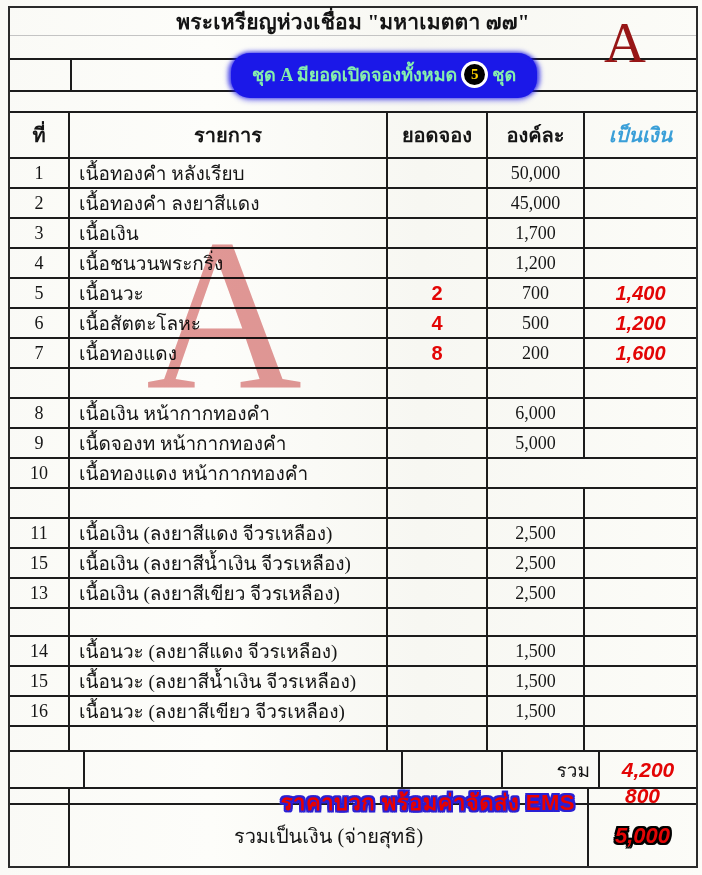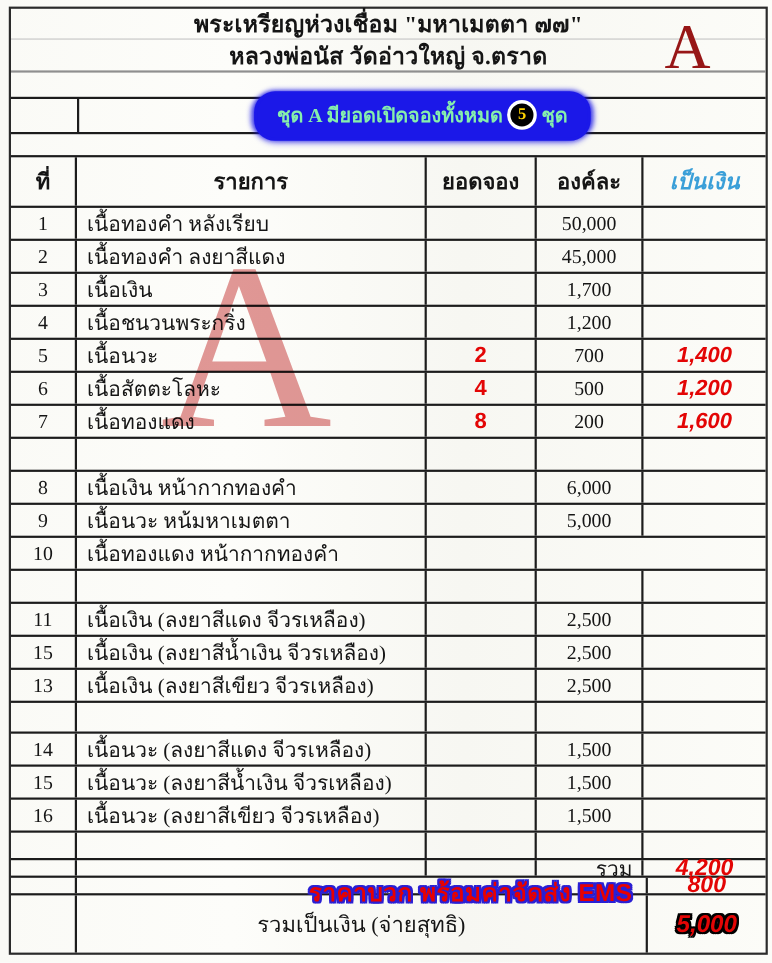--- a/index.html
+++ b/index.html
@@ -35,21 +35,21 @@
   .r-head{height:46px;border-bottom:2px solid #1c1c1c;}
   .r-head .c{justify-content:center;font-weight:bold;font-size:20px;padding-left:0;}
   .col-total-label{color:#3a9fd8;}
   
   .r-data{height:30px;border-bottom:2px solid #1c1c1c;}
   .red{color:#e30505;font-size:20px;font-weight:600;font-family:"Liberation Sans","DejaVu Sans",sans-serif;}
   .sep-a{height:30px;border-bottom:2px solid #1c1c1c;}
   .sep-d{height:25px;border-bottom:2px solid #1c1c1c;}
   .sep-c{height:28px;border-bottom:2px solid #1c1c1c;}
   
-  .r-sub{height:16px;border-bottom:2px solid #1c1c1c;}
+  .r-sub{height:37px;border-bottom:2px solid #1c1c1c;padding-left:15px;}
   .r-sub .c-price{justify-content:flex-end;padding-right:8px;font-size:19px;font-weight:500;}
   .r-ems{height:16px;border-bottom:2px solid #1c1c1c;position:relative;}
   .c-merge{width:519px;justify-content:center;position:relative;}
   .r-total{flex:1;border-bottom:none;}
   .grand-label{font-size:20px;font-weight:500;}
   .sub-val{font-size:21px;}
   .ems-text{
     position:absolute;right:12px;top:-4px;white-space:nowrap;
     font-family:"Liberation Sans","DejaVu Sans",sans-serif;
     font-weight:bold;font-size:22px;color:#e80000;letter-spacing:.5px;
@@ -88,23 +88,20 @@
 </style>
 </head>
 <body>
 
 <div class="sheet">
   <div class="doc">
 
     <div class="row r-t1">
       <div class="title">พระเหรียญห่วงเชื่อม "มหาเมตตา ๗๗"</div>
     </div>
-    <div class="row r-t2">
-      <div class="title">หลวงพ่อนัส วัดอ่าวใหญ่ จ.ตราด</div>
-    </div>
 
     <div class="row r-sp1"></div>
 
     <div class="row r-banner">
       <div class="banner-left"></div>
       <div class="banner-rest">
         <div class="banner-blob">
           <span class="banner-text">ชุด A มียอดเปิดจองทั้งหมด</span>
           <span class="count-badge">5</span>
           <span class="banner-text">ชุด</span>
@@ -182,21 +179,21 @@
 
     <div class="row r-data">
       <div class="c c-no">8</div>
       <div class="c c-item">เนื้อเงิน หน้ากากทองคำ</div>
       <div class="c c-qty red"></div>
       <div class="c c-price">6,000</div>
       <div class="c c-total red"></div>
     </div>
     <div class="row r-data">
       <div class="c c-no">9</div>
-      <div class="c c-item">เนื้อนวะ หน้มหาเมตตา</div>
+      <div class="c c-item">เนื้ดจองท หน้ากากทองคำ</div>
       <div class="c c-qty red"></div>
       <div class="c c-price">5,000</div>
       <div class="c c-total red"></div>
     </div>
     <div class="row r-data">
       <div class="c c-no">10</div>
       <div class="c c-item">เนื้อทองแดง หน้ากากทองคำ</div>
       <div class="c c-qty red"></div>
       <div class="c c-total red"></div>
     </div>

